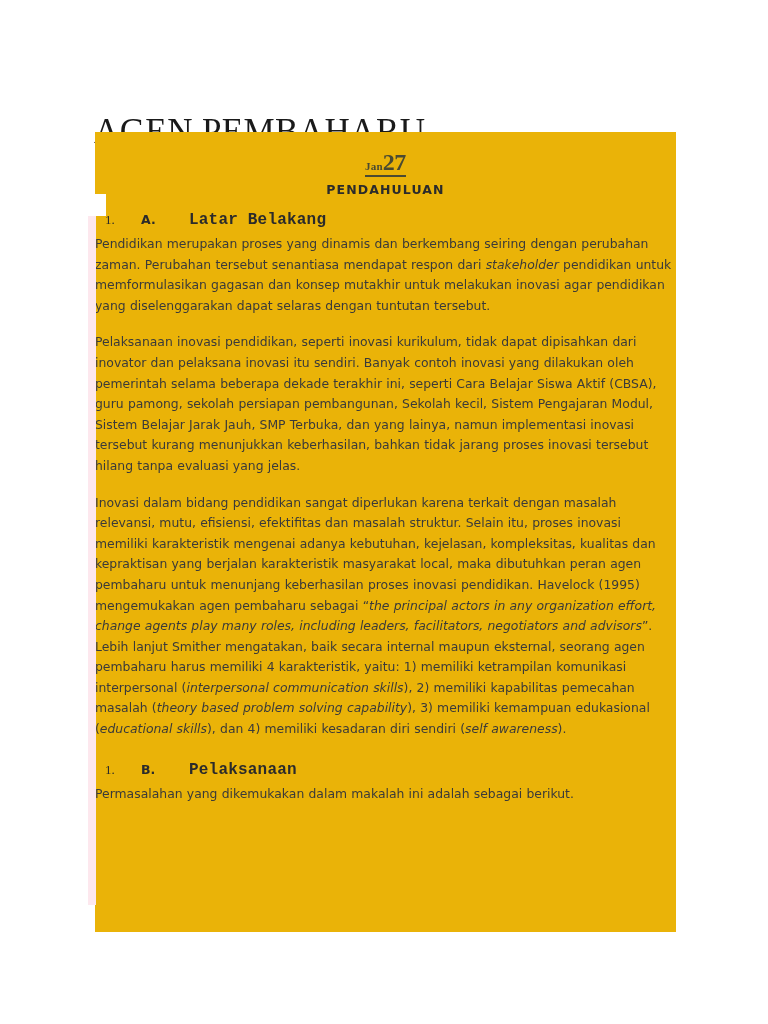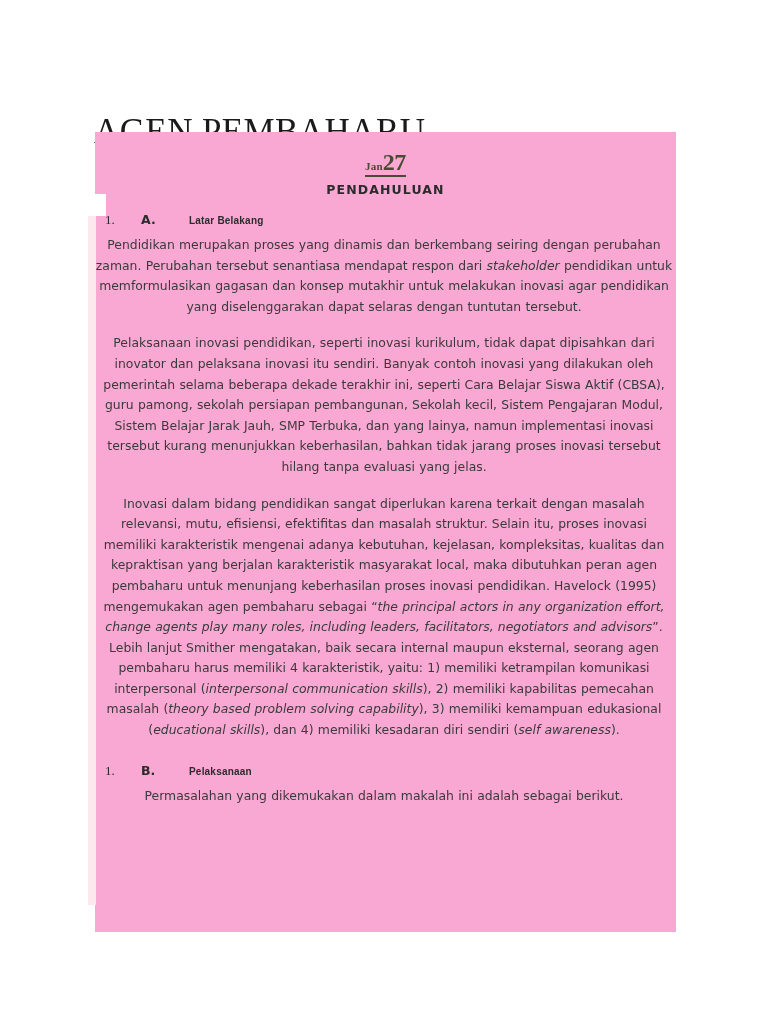--- a/index.html
+++ b/index.html
@@ -36,21 +36,21 @@
     white-space: nowrap;
   }
 
   
   .pink-panel {
     position: absolute;
     left: 95px;
     top: 132px;
     width: 581px;
     height: 800px;
-    background: #f9a8d4;
+    background: #eab308;
   }
 
   
   .panel-notch {
     position: absolute;
     left: 95px;
     top: 194px;
     width: 11px;
     height: 22px;
     background: #ffffff;
@@ -137,32 +137,32 @@
   }
   .section-heading .letter {
     display: inline-block;
     width: 48px;
     font-weight: 700;
     font-family: "DejaVu Sans", "Liberation Sans", sans-serif;
     font-size: 12.5px;
   }
   .section-heading .htext {
     font-weight: 700;
-    font-family: Liberation Sans, sans-serif;
-    font-size: 10px;
+    font-family: Liberation Mono, monospace;
+    font-size: 16px;
     letter-spacing: 0.2px;
   }
 
   p.para {
     margin: 0 0 16px 0;
     padding: 0;
     font-size: 12.4px;
     line-height: 20.6px;
     color: #3a3a3a;
-    text-align: center;
+    text-align: left;
     word-spacing: 0.3px;
   }
   p.para.tight {
     margin-bottom: 8px;
   }
   p.para i, p.para em {
     font-style: italic;
   }
   .heading-gap {
     height: 12px;

